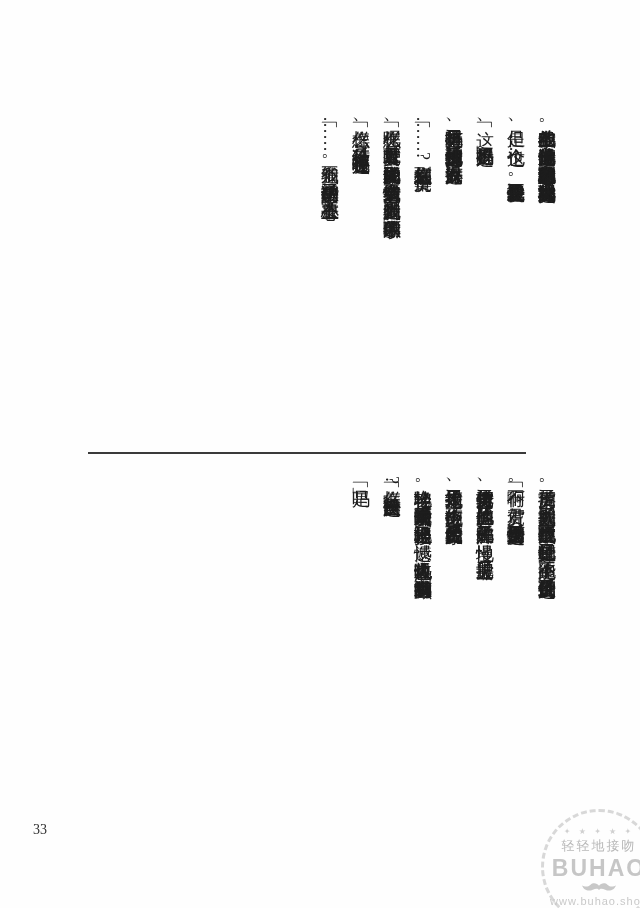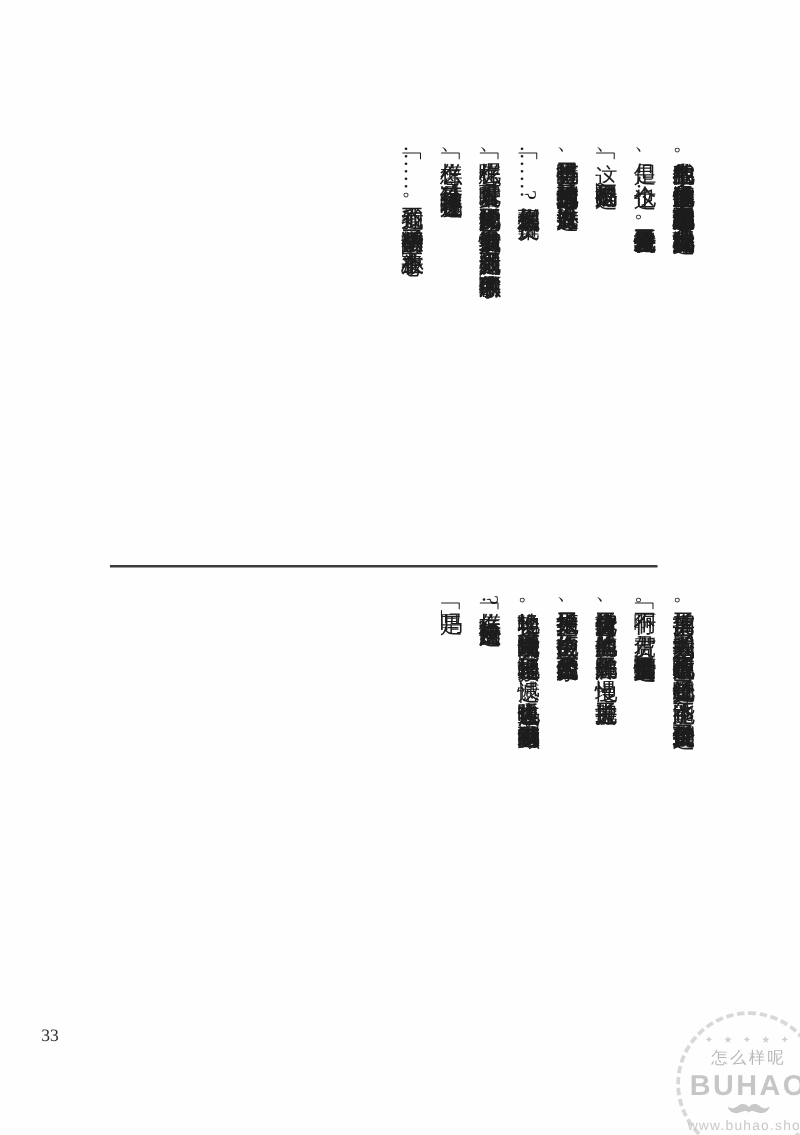--- a/index.html
+++ b/index.html
@@ -118,21 +118,21 @@
     <p>如果这里被拒绝了、应该不会拒绝的、虎贺已经是我的东西了。</p>
     <p>轻轻地接吻。说实话嘴唇一瞬间重了下来、但那只是轻轻地接吻。遗憾、呼吸也热也血液也、一瞬间都没有感觉到颤动。</p>
     <p>「怎么样?这是自然的反应」</p>
     <p>「是吗」</p>
   </div>
 
   <div class="page-number">33</div>
 
   <div class="watermark">
     <div class="wm-stars">✦ ★ ✦ ★ ✦</div>
-    <div class="wm-site">怎么样呢</div>
+    <div class="wm-site">轻轻地接吻</div>
     <div class="wm-brand">BUHAO</div>
     <svg class="wm-mustache" viewBox="0 0 64 20" aria-hidden="true">
       <path d="M32 6 C29 1 21 0 17 4 C13 8 7 9 2 5 C4 13 13 17 21 13 C26 11 30 10 32 14 C34 10 38 11 43 13 C51 17 60 13 62 5 C57 9 51 8 47 4 C43 0 35 1 32 6 Z"></path>
     </svg>
     <div class="wm-url">www.buhao.shop</div>
   </div>
 
 </div>
 
 </body></html>

